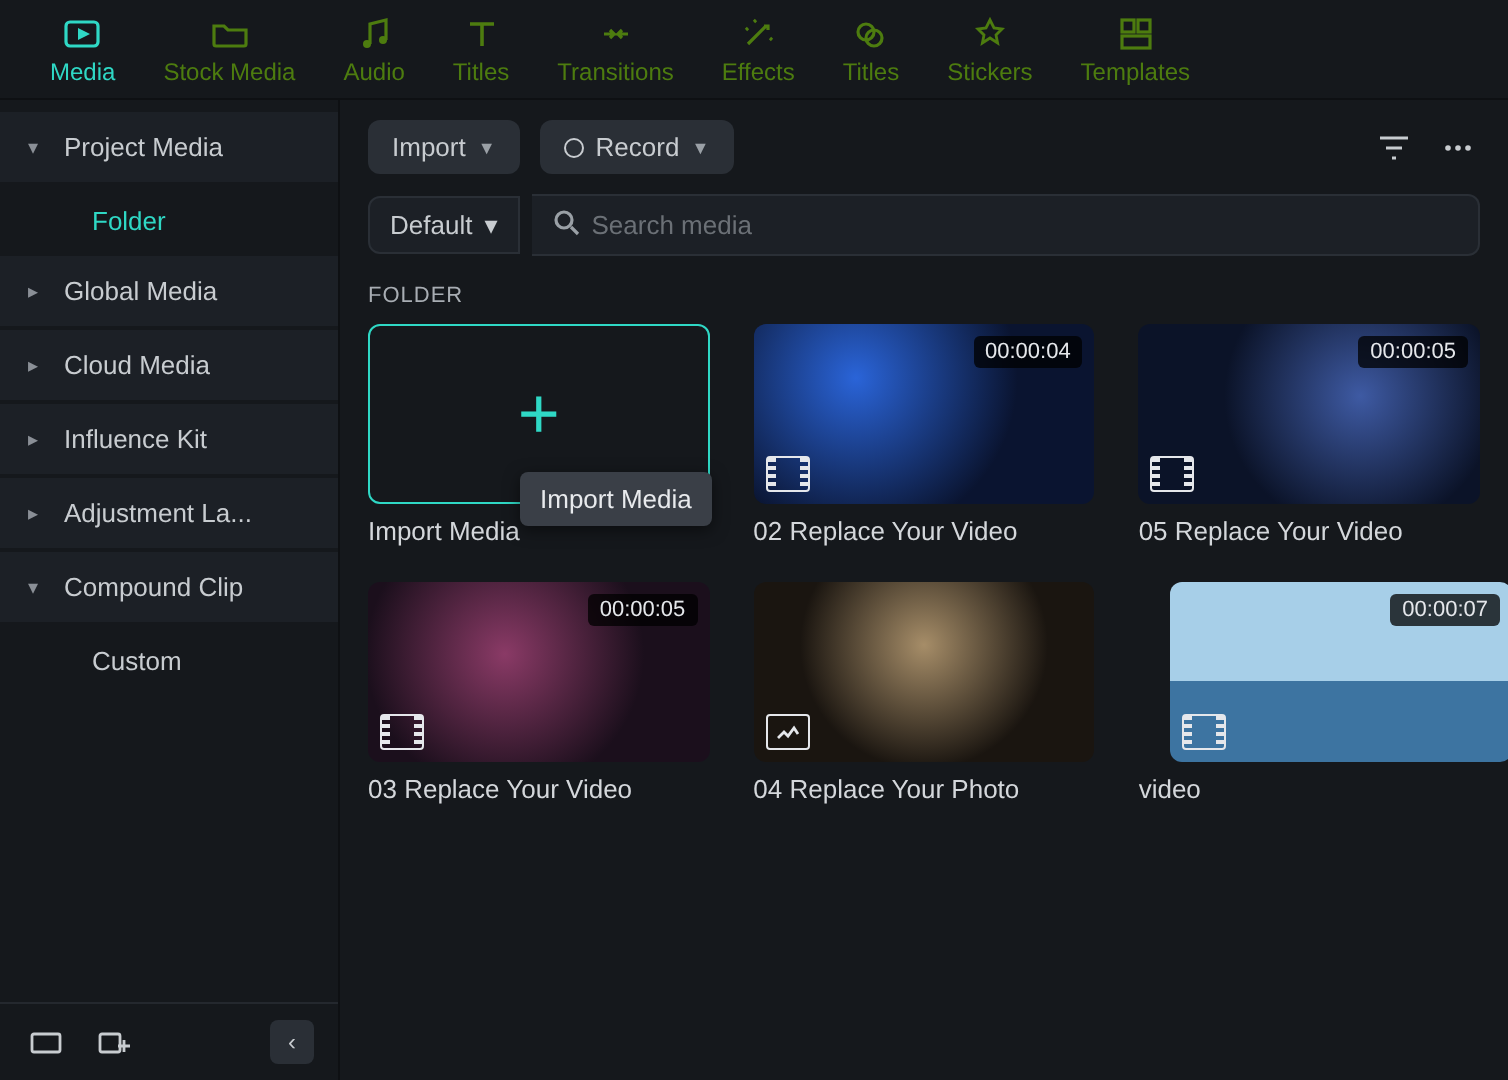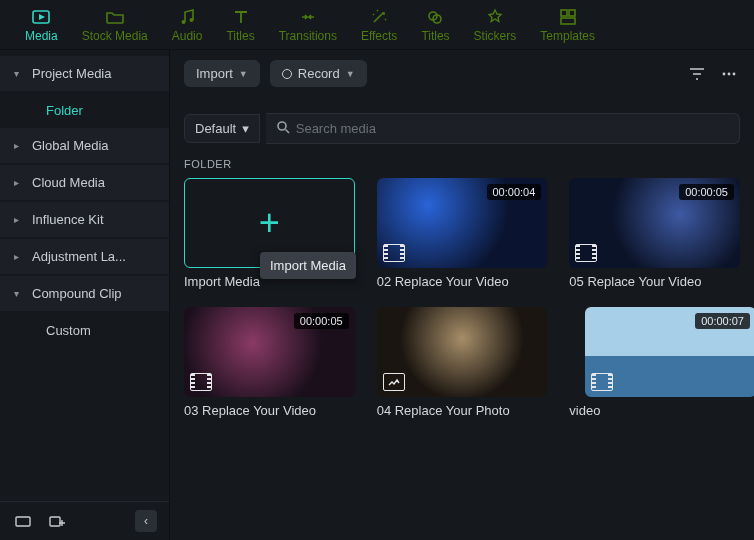--- a/index.html
+++ b/index.html
@@ -92,21 +92,21 @@
   color:#c8ccd0;
   cursor:pointer;
   font-size:13px;
 }
 .btn .caret { font-size:9px; color:#9aa0a6; }
 .toolbar .spacer { flex:1; }
 .icon-btn { width:22px; height:22px; display:flex; align-items:center; justify-content:center; cursor:pointer; color:#c8ccd0; }
 
 .searchbar {
   display:flex; align-items:center; gap:6px;
-  margin: 16px 14px 10px 14px;
+  margin: 0 14px 10px 14px;
 }
 .sort-btn {
   background:#1c2026; border:1px solid #2a2f36;
   border-radius:6px 0 0 6px;
   padding:6px 10px;
   display:flex; align-items:center; gap:6px;
   cursor:pointer; font-size:13px;
 }
 .search-wrap {
   flex:1; display:flex; align-items:center;

